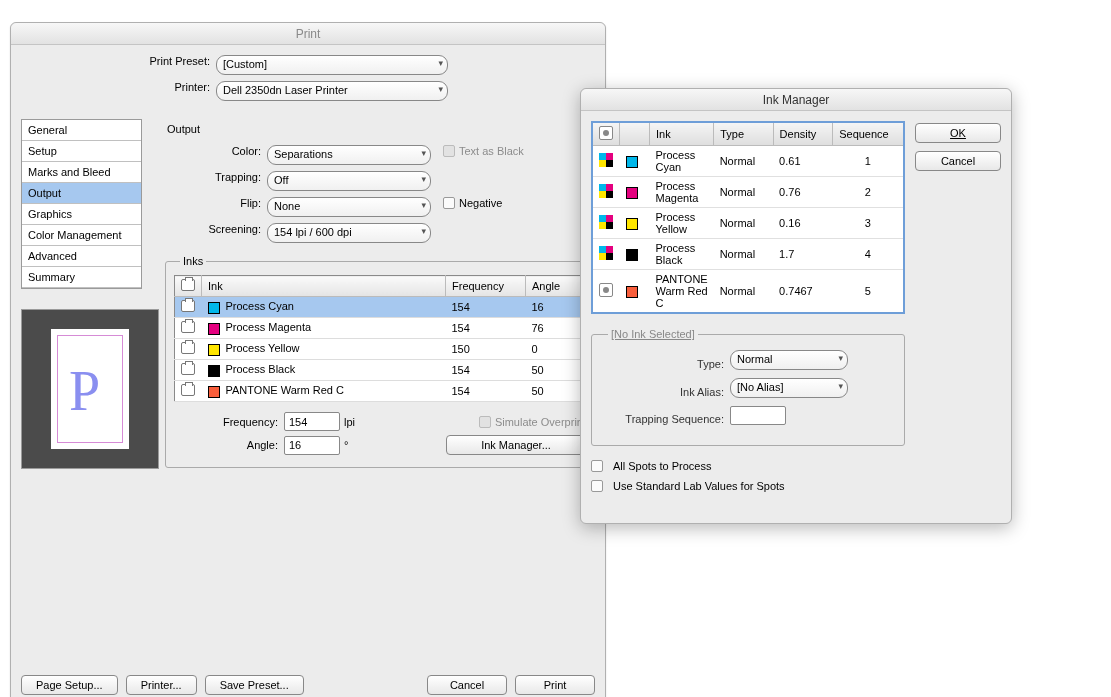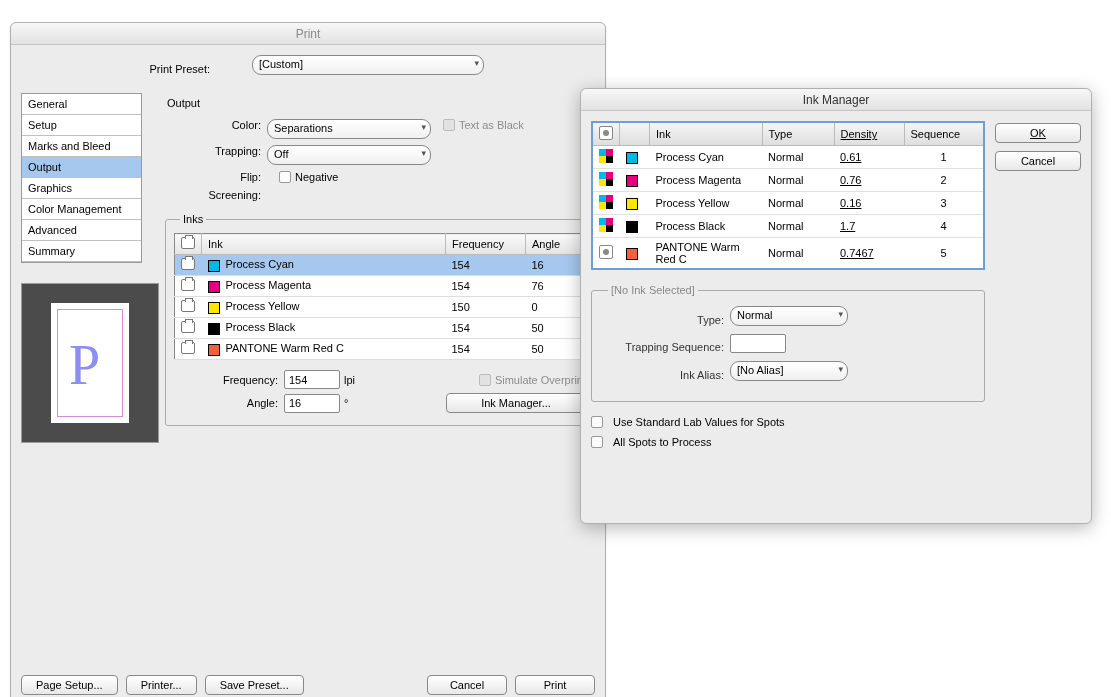--- a/index.html
+++ b/index.html
@@ -32,23 +32,22 @@
       background: linear-gradient(#f7f7f7,#e2e2e2);
       border-bottom: 1px solid #c4c4c4;
       border-top-left-radius: 6px;
       border-top-right-radius: 6px;
     }
 
     .preset-block {
       padding: 10px 0 12px 0;
     }
     .form-row {
-      display: flex; align-items: flex-end;
+      display: flex; align-items: flex-start;
       margin-bottom: 6px;
-      gap: 36px;
     }
     .form-label {
       width: 205px; text-align: right; padding-right: 6px;
     }
     .select {
       background: linear-gradient(#ffffff,#f0f0f0);
       border: 1px solid #888;
       border-radius: 9px;
       height: 20px;
       padding: 2px 18px 2px 6px;
@@ -198,21 +197,21 @@
     .bottom-bar {
       position:absolute; left:0; right:0; bottom:8px;
       display:flex; padding: 0 10px; gap:8px;
     }
     .bottom-bar .spacer { flex:1; }
 
     
     .inkmgr-window {
       position:absolute;
       left: 580px; top: 88px;
-      width: 512px; height: 436px;
+      width: 432px; height: 436px;
       background:#ececec;
       border:1px solid #b0b0b0;
       border-radius:6px;
       box-shadow: 0 4px 18px rgba(0,0,0,0.28);
     }
     .inkmgr-titlebar {
       height: 22px; text-align:center; line-height:22px;
       background: linear-gradient(#f7f7f7,#e2e2e2);
       border-bottom:1px solid #c4c4c4;
       border-top-left-radius:6px; border-top-right-radius:6px;
@@ -243,21 +242,21 @@
     .cmyk-icon .y{left:0;top:7px;background:#ffe600;}
     .cmyk-icon .k{left:7px;top:7px;background:#000;}
     .spot-icon {
       width:14px;height:14px;display:inline-block;
       border:1px solid #888; border-radius:2px; position:relative; background:#fff;
     }
     .spot-icon::after{content:"";position:absolute;left:3px;top:3px;width:6px;height:6px;border-radius:50%;background:#888;}
 
     .col-typeicon { width:20px; text-align:center; }
     .col-swatch2 { width:20px; text-align:center; }
-    .col-den { width: 70px; text-decoration: underline; }
+    .col-den { width: 70px; }
     .col-seq { width: 80px; text-align:center;}
 
     .section-fieldset {
       border:1px solid #aaa; border-radius:3px;
       margin-top:14px; padding: 10px 10px 12px 10px;
     }
     .section-fieldset .row { display:flex; align-items:flex-end; margin-bottom:8px; }
     .section-fieldset .row .lab { width: 128px; text-align:right; padding-right:6px; color:#333;}
 
     .checks { margin-top: 14px; }
@@ -266,20 +265,24 @@
 </head>
 <body>
 
 <div class="print-window">
   <div class="print-titlebar">Print</div>
 
   <div class="preset-block">
     <div class="form-row">
       <span class="form-label">Print Preset:</span>
       <div class="select w-wide">[Custom]</div>
+    </div>
+    <div class="form-row">
+      <span class="form-label">Printer:</span>
+      <div class="select w-wide">Dell 2350dn Laser Printer</div>
     </div>
   </div>
 
   <div class="dialog-body">
 
     <div>
       <div class="sidebar" id="print-sidebar">
           <div class="sidebar-item">General</div>
           <div class="sidebar-item">Setup</div>
           <div class="sidebar-item">Marks and Bleed</div>
@@ -307,27 +310,29 @@
         <span class="check-label disabled">Text as Black</span>
       </div>
 
       <div class="setting-row">
         <span class="setting-label">Trapping:</span>
         <div class="select w-mid">Off</div>
       </div>
 
       <div class="setting-row">
         <span class="setting-label">Flip:</span>
+        <div class="select w-mid">None</div>
         <span style="width:12px;"></span>
         <span class="checkbox"></span>
         <span class="check-label">Negative</span>
       </div>
 
       <div class="setting-row">
         <span class="setting-label">Screening:</span>
+        <div class="select w-mid">154 lpi / 600 dpi</div>
       </div>
 
       <fieldset class="fieldset">
         <legend class="fieldset-legend">Inks</legend>
         <table class="inks-table" id="inks-table">
           <thead>
             <tr>
               <th class="col-print"><span class="print-icon"></span></th>
               <th>Ink</th>
               <th style="width:80px;">Frequency</th>
@@ -450,43 +455,43 @@
               <td class="col-swatch2"><span class="swatch sw-warmred"></span></td>
               <td>PANTONE Warm Red C</td>
               <td>Normal</td>
               <td class="col-den">0.7467</td>
               <td class="col-seq">5</td>
             </tr>
           </tbody>
       </table>
 
       <fieldset class="section-fieldset">
-        <legend class="fieldset-legend" style="color:#888;">[No Ink Selected]</legend>
+        <legend class="fieldset-legend" style="color:#888;text-decoration:underline;">[No Ink Selected]</legend>
         <div class="row">
           <span class="lab">Type:</span>
           <div class="select w-small">Normal</div>
         </div>
         <div class="row">
+          <span class="lab">Ink Alias:</span>
+          <div class="select w-small">[No Alias]</div>
+        </div>
+        <div class="row">
           <span class="lab">Trapping Sequence:</span>
           <input class="text-input w60" style="">
-        </div>
-        <div class="row">
-          <span class="lab">Ink Alias:</span>
-          <div class="select w-small">[No Alias]</div>
         </div>
       </fieldset>
 
       <div class="checks">
         <div class="ck">
           <span class="checkbox"></span>
-          <span>Use Standard Lab Values for Spots</span>
+          <span>All Spots to Process</span>
         </div>
         <div class="ck">
           <span class="checkbox"></span>
-          <span>All Spots to Process</span>
+          <span>Use Standard Lab Values for Spots</span>
         </div>
       </div>
     </div>
 
     <div class="inkmgr-right">
       <button class="push-button" style="width:100%;text-decoration:underline;">OK</button>
       <button class="push-button" style="width:100%;">Cancel</button>
     </div>
   </div>
 </div>

